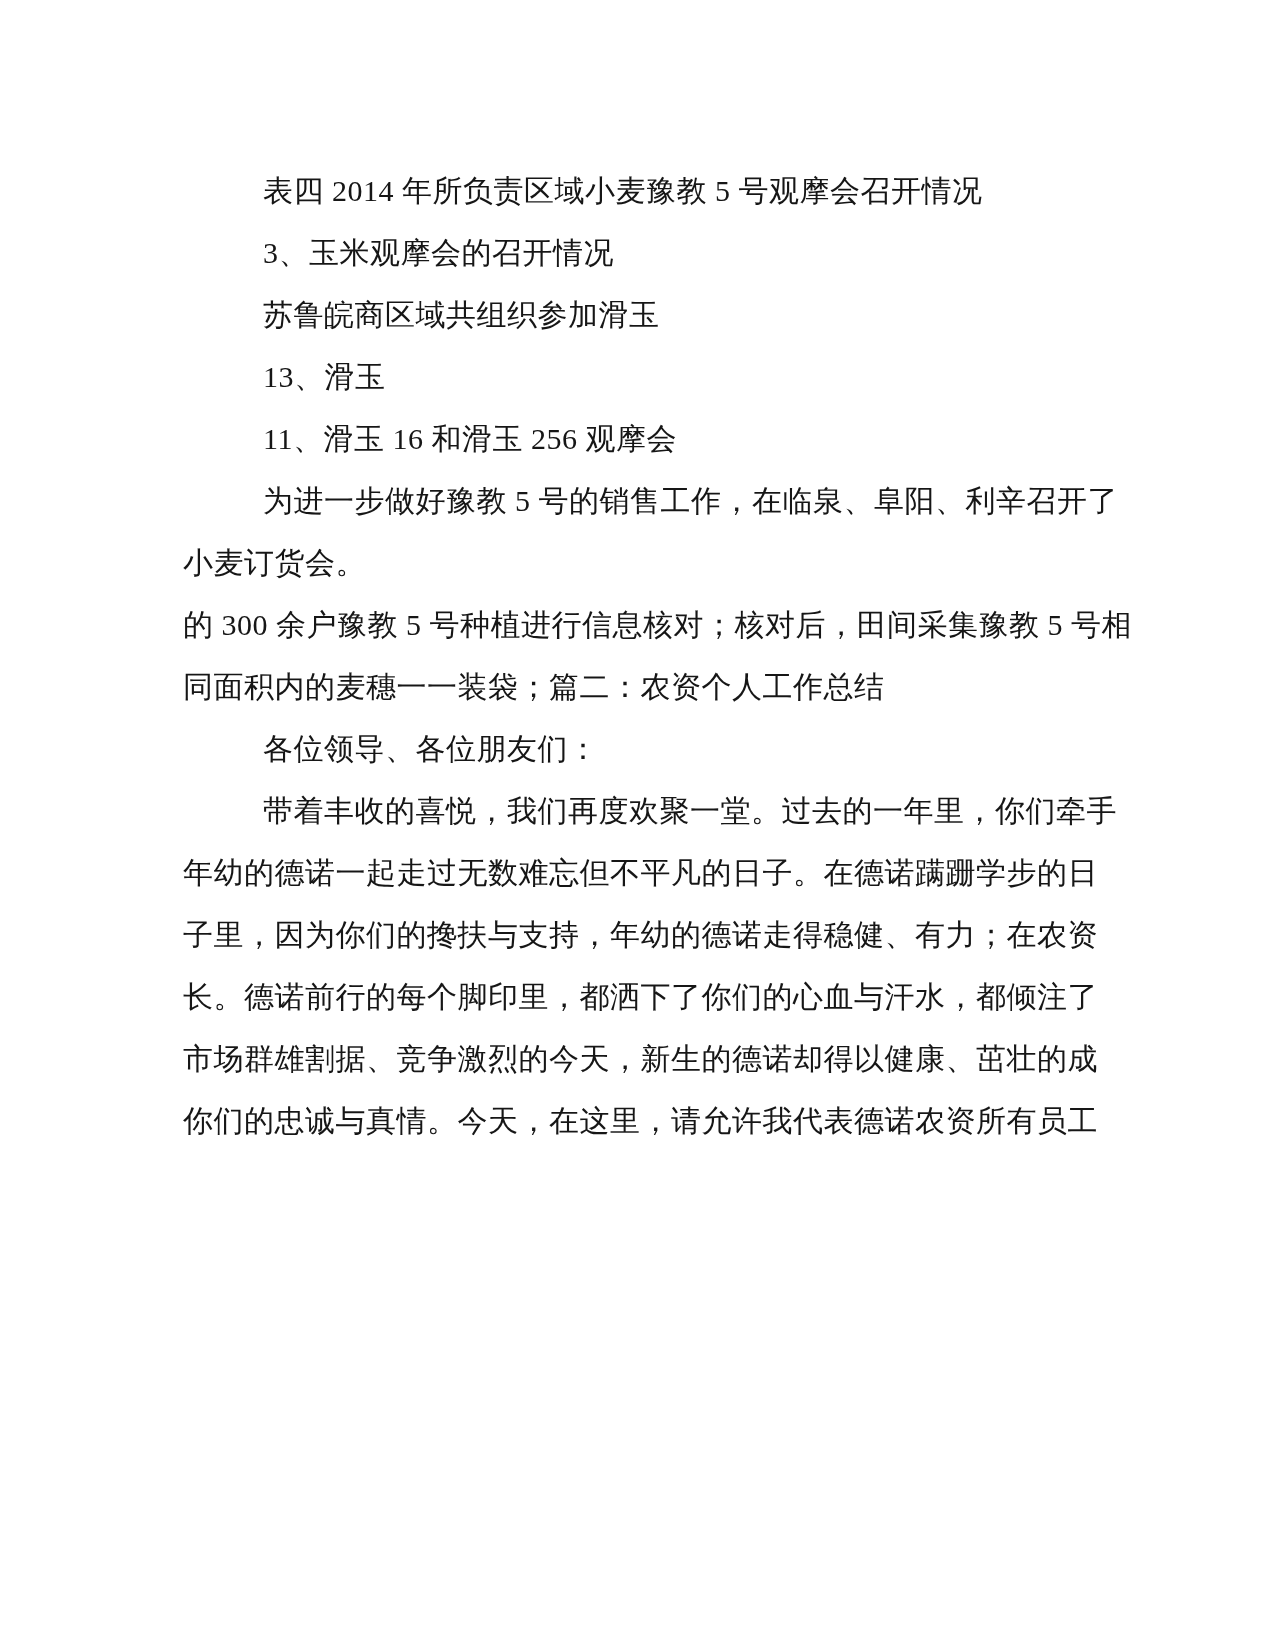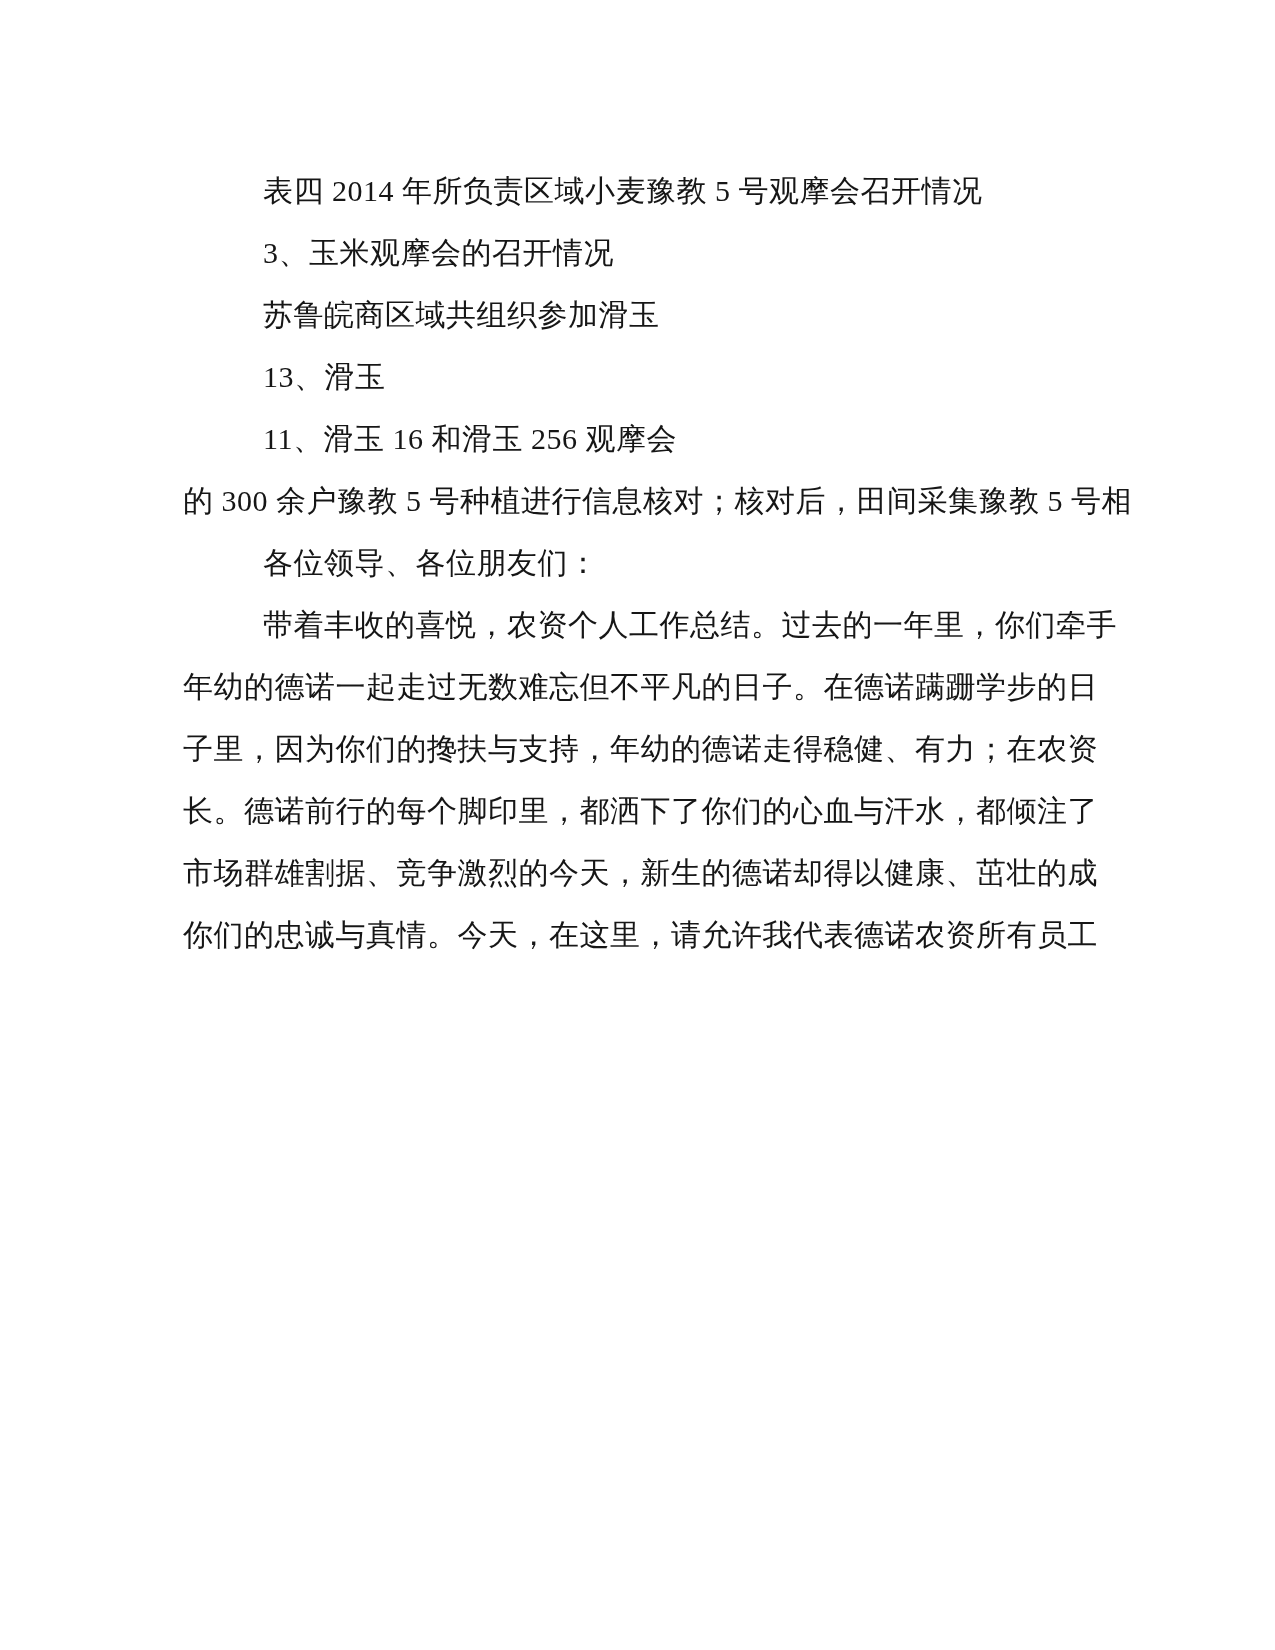--- a/index.html
+++ b/index.html
@@ -36,22 +36,25 @@
 </head>
 <body>
 
 <div class="page">
   <div class="doc-text">
     <div class="line indent">表四 2014 年所负责区域小麦豫教 5 号观摩会召开情况</div>
     <div class="line indent">3、玉米观摩会的召开情况</div>
     <div class="line indent">苏鲁皖商区域共组织参加滑玉</div>
     <div class="line indent">13、滑玉</div>
     <div class="line indent">11、滑玉 16 和滑玉 256 观摩会</div>
+    <div class="line indent">为进一步做好豫教 5 号的销售工作，在临泉、阜阳、利辛召开了</div>
+    <div class="line">小麦订货会。</div>
     <div class="line">的 300 余户豫教 5 号种植进行信息核对；核对后，田间采集豫教 5 号相</div>
+    <div class="line">同面积内的麦穗一一装袋；篇二：农资个人工作总结</div>
     <div class="line indent">各位领导、各位朋友们：</div>
-    <div class="line indent">带着丰收的喜悦，农资个人工作总结。过去的一年里，你们牵手</div>
+    <div class="line indent">带着丰收的喜悦，我们再度欢聚一堂。过去的一年里，你们牵手</div>
     <div class="line">年幼的德诺一起走过无数难忘但不平凡的日子。在德诺蹒跚学步的日</div>
     <div class="line">子里，因为你们的搀扶与支持，年幼的德诺走得稳健、有力；在农资</div>
     <div class="line">长。德诺前行的每个脚印里，都洒下了你们的心血与汗水，都倾注了</div>
     <div class="line">市场群雄割据、竞争激烈的今天，新生的德诺却得以健康、茁壮的成</div>
     <div class="line">你们的忠诚与真情。今天，在这里，请允许我代表德诺农资所有员工</div>
   </div>
 </div>
 
 </body></html>

